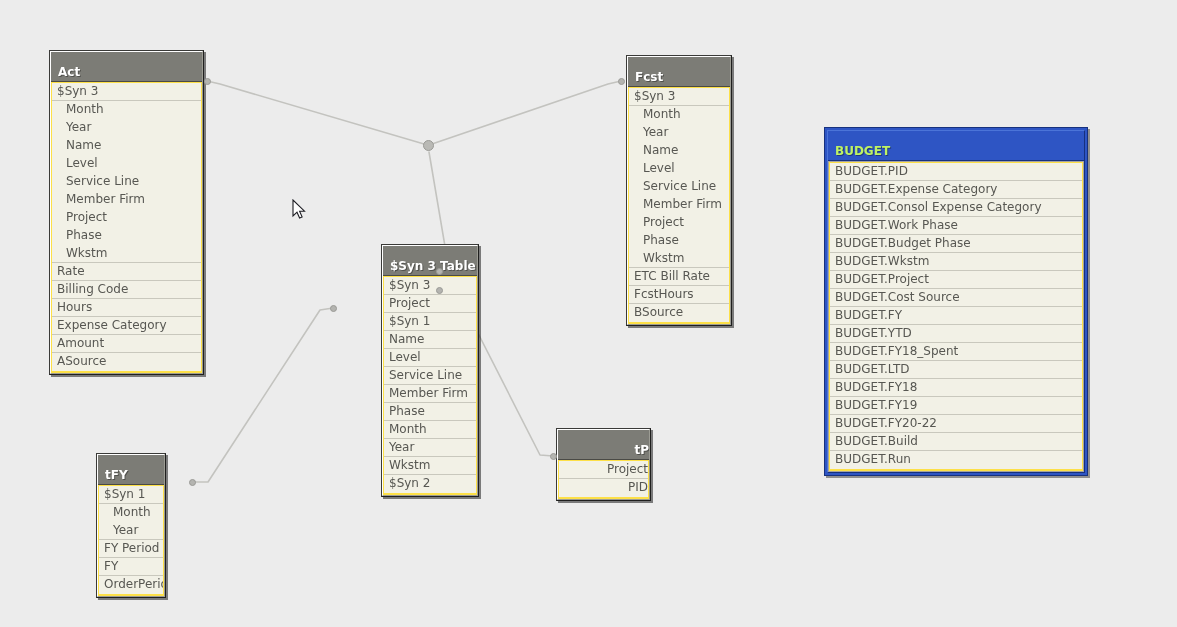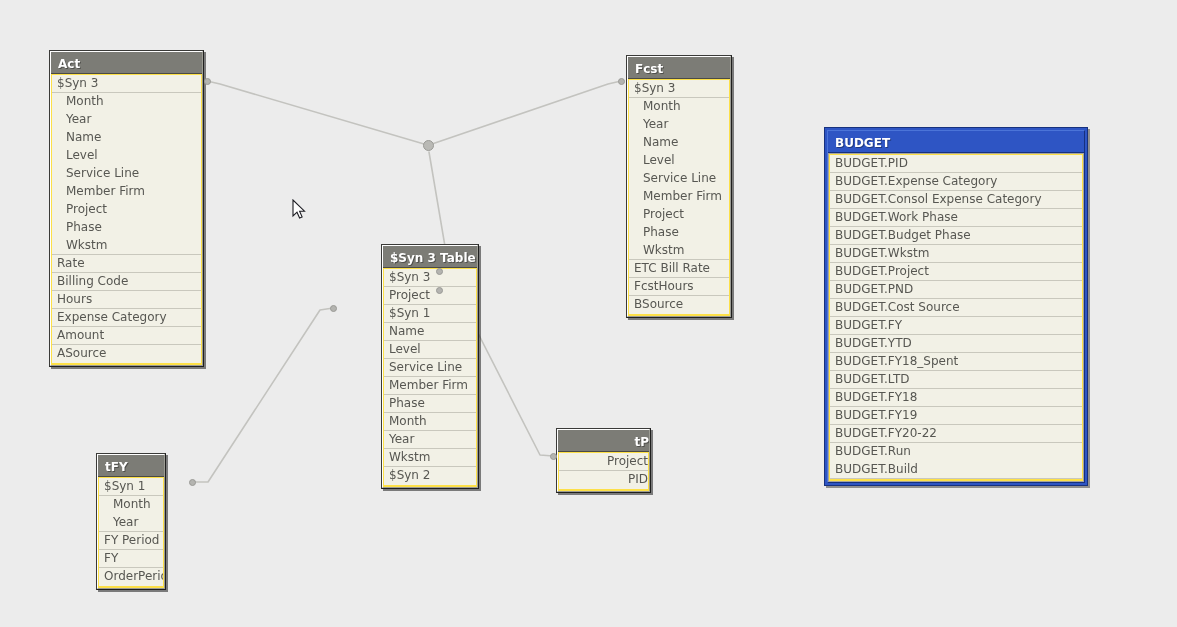--- a/index.html
+++ b/index.html
@@ -49,21 +49,21 @@
     border-right-color: #9c9c94;
     border-bottom-color: #9c9c94;
   }
   .tbl .hdr {
     background: #7c7c76;
     color: #ffffff;
     font-weight: bold;
     font-size: 12px;
     line-height: 17px;
     height: 17px;
-    padding: 4px 0 0 7px;
+    padding: 12px 0 0 7px;
     white-space: nowrap;
     overflow: hidden;
     border-bottom: 1px solid #4a4a46;
     text-shadow: 1px 1px 0 rgba(0,0,0,0.35);
   }
   .tbl .rows {
     background: #fde047;
     padding: 1px 1px 2px 1px;
   }
   .row {
@@ -96,21 +96,21 @@
     padding: 2px;
   }
   .tbl.sel .inner {
     border: 1px solid #4b74d8;
     border-right-color: #17317e;
     border-bottom-color: #17317e;
   }
   .tbl.sel .hdr {
     background: #2e55c4;
     border-bottom: 1px solid #17317e;
-    color: #ffffff;
+    color: #bef264;
   }
   .tbl.sel .rows {
     border: 1px solid #a3a3a3;
   }
 
   
   .dot {
     position: absolute;
     width: 7px;
     height: 7px;
@@ -241,31 +241,30 @@
         <div class="inner">
           <div class="hdr">BUDGET</div>
           <div class="rows">
             <div class="row">BUDGET.PID</div>
             <div class="row">BUDGET.Expense Category</div>
             <div class="row">BUDGET.Consol Expense Category</div>
             <div class="row">BUDGET.Work Phase</div>
             <div class="row">BUDGET.Budget Phase</div>
             <div class="row">BUDGET.Wkstm</div>
             <div class="row">BUDGET.Project</div>
-            <div class="row">BUDGET.PND</div>
             <div class="row">BUDGET.Cost Source</div>
             <div class="row">BUDGET.FY</div>
             <div class="row">BUDGET.YTD</div>
             <div class="row">BUDGET.FY18_Spent</div>
             <div class="row">BUDGET.LTD</div>
             <div class="row">BUDGET.FY18</div>
             <div class="row">BUDGET.FY19</div>
             <div class="row">BUDGET.FY20-22</div>
+            <div class="row">BUDGET.Build</div>
             <div class="row last">BUDGET.Run</div>
-            <div class="row">BUDGET.Build</div>
           </div>
         </div>
       </div>
     </div>
 
   <div id="dots-layer">
       <div class="dot" style="left: 204px; top: 78px;"></div>
       <div class="dot" style="left: 618px; top: 78px;"></div>
       <div class="dot" style="left: 436px; top: 268px;"></div>
       <div class="dot" style="left: 436px; top: 287px;"></div>

